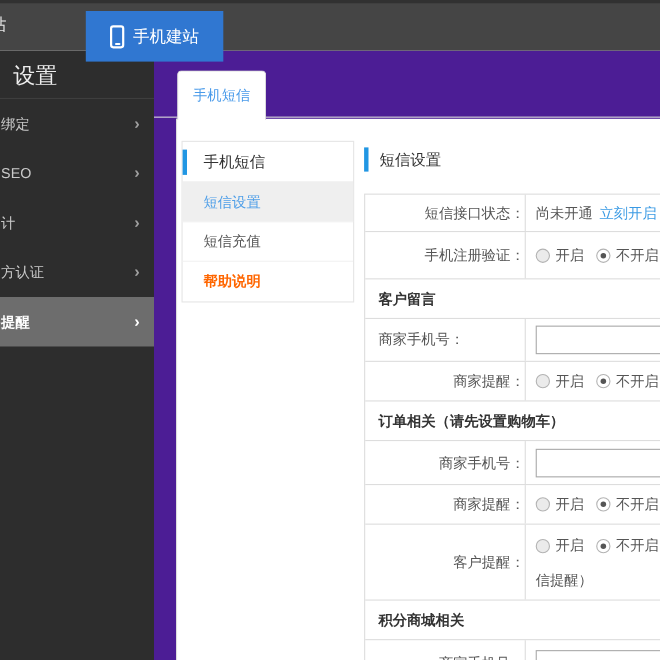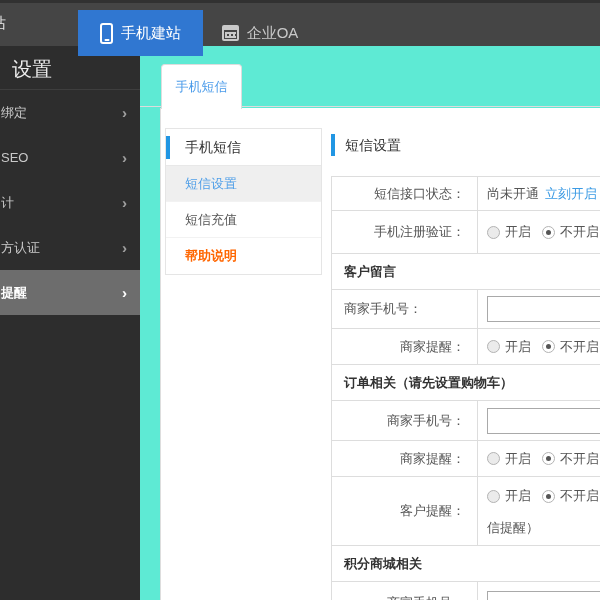--- a/index.html
+++ b/index.html
@@ -26,21 +26,21 @@
 
   
   .sidebar { position:absolute; left:0; top:46px; width:140px; height:554px; background:#2d2d2d; }
   .sb-header { height:44px; line-height:46px; padding-left:12px; color:#ededed; font-size:20px; border-bottom:1px solid #3e3e3e; }
   .sb-item { position:relative; height:45px; line-height:45px; color:#c9c9c9; font-size:13px; padding-left:1px; cursor:pointer; }
   .sb-item .chev { position:absolute; right:13px; top:0; color:#a0a0a0; font-size:15px; font-weight:bold; }
   .sb-item.hl { background:#6d6d6d; color:#fff; font-weight:bold; }
   .sb-item.hl .chev { color:#fff; }
 
   
-  .content { position:absolute; left:140px; top:46px; width:460px; height:554px; background:#5eead4; }
+  .content { position:absolute; left:140px; top:46px; width:460px; height:554px; background:#4c1d95; }
   .tabbar { position:absolute; left:0; top:0; right:0; height:61px; border-bottom:1px solid #dcdcdc; }
   .page-tab { position:absolute; left:21px; top:18px; width:81px; height:45px; z-index:2; background:#fff;
     border:1px solid #ddd; border-bottom:none; border-radius:4px 4px 0 0; text-align:center; line-height:44px;
     color:#4a9bea; font-size:13px; cursor:pointer; }
   .bigpanel { position:absolute; left:20px; top:62px; width:441px; height:492px; background:#fff; border-left:1px solid #ddd; }
 
   
   .submenu { position:absolute; left:4px; top:20px; width:157px; background:#fff; border:1px solid #e5e5e5; }
   .sm-header { position:relative; height:37px; line-height:37px; padding-left:19px; font-size:14px; color:#333; border-bottom:1px solid #e8e8e8; }
   .sm-header::before { content:''; position:absolute; left:0; top:7px; width:4px; height:23px; background:#2196e3; }
@@ -49,21 +49,21 @@
   .sm-item.active { background:#efefef; color:#4f9fe8; }
   .sm-item.help { color:#ff6600;font-weight:bold; }
 
   
   .formarea { position:absolute; left:170px; top:20px; width:300px; }
   .fheader { position:relative; height:34px; line-height:34px; padding-left:14px; font-size:14px; color:#333; }
   .fheader::before { content:''; position:absolute; left:0; top:6px; width:4px; height:22px; background:#2196e3; }
   .ftable { margin-top:14px; width:300px; border:1px solid #ddd; background:#fff; }
   .frow { display:flex; border-bottom:1px solid #ddd; }
   .frow:last-child { border-bottom:none; }
-  .flabel { flex:0 0 146px; display:flex; align-items:center; justify-content:flex-end; padding-right:12px;
+  .flabel { flex:0 0 146px; display:flex; align-items:center; justify-content:flex-end; padding-right:0;
     border-right:1px solid #ddd; color:#555; }
   .flabel.left { justify-content:flex-start; padding-left:12px; }
   .fvalue { flex:1; display:flex; align-items:center; padding-left:9px; color:#555; }
   .fsection { display:block; padding:9px 12px 8px 12px; font-weight:bold; color:#333; }
   .r1 { height:34px; } .r2 { height:43px; } .r4 { height:39px; } .r5 { height:36px; }
   .r7 { height:40px; } .r8 { height:36px; } .r9 { height:69px; } .r11 { height:50px; }
   .link { color:#3a9ae4; margin-left:6px; text-decoration:none; cursor:pointer; }
   .radio { width:13px; height:13px; border-radius:50%; border:1px solid #b3b3b3; background:#ebebeb; margin-right:5px; cursor:pointer; flex:0 0 13px; }
   .radio.sel { background:#fff; position:relative; margin-left:9px; }
   .radio.sel::after { content:''; position:absolute; left:3px; top:3px; width:5px; height:5px; border-radius:50%; background:#555; }
@@ -78,24 +78,20 @@
 <body>
 
 <div class="screen">
 
   <div class="topbar">
     <span class="topbar-partial">站</span>
     <div class="top-tab active">
       <span class="phone-icon"></span>
       <span class="tlabel">手机建站</span>
     </div>
-    <div class="top-tab plain">
-      <span class="cal-icon"></span>
-      <span class="tlabel">企业OA</span>
-    </div>
   </div>
 
   <div class="sidebar">
     <div class="sb-header">设置</div>
     <div class="sb-item">
       <span>绑定</span>
       <span class="chev">›</span>
     </div>
     <div class="sb-item">
       <span>SEO</span>

